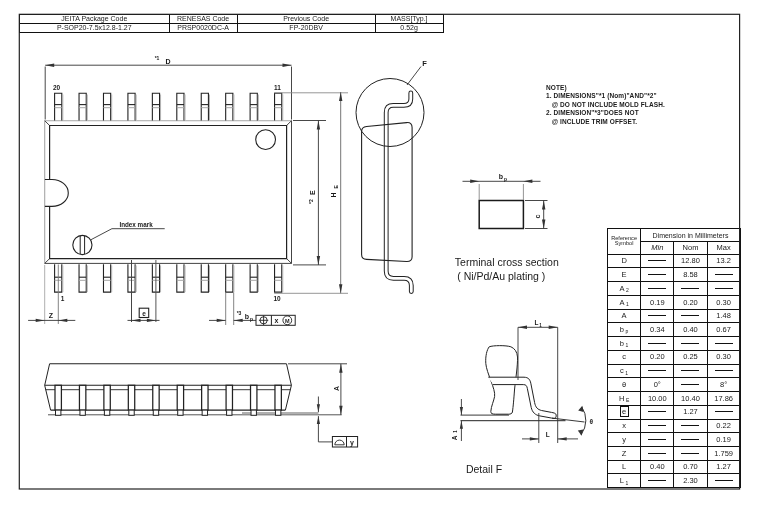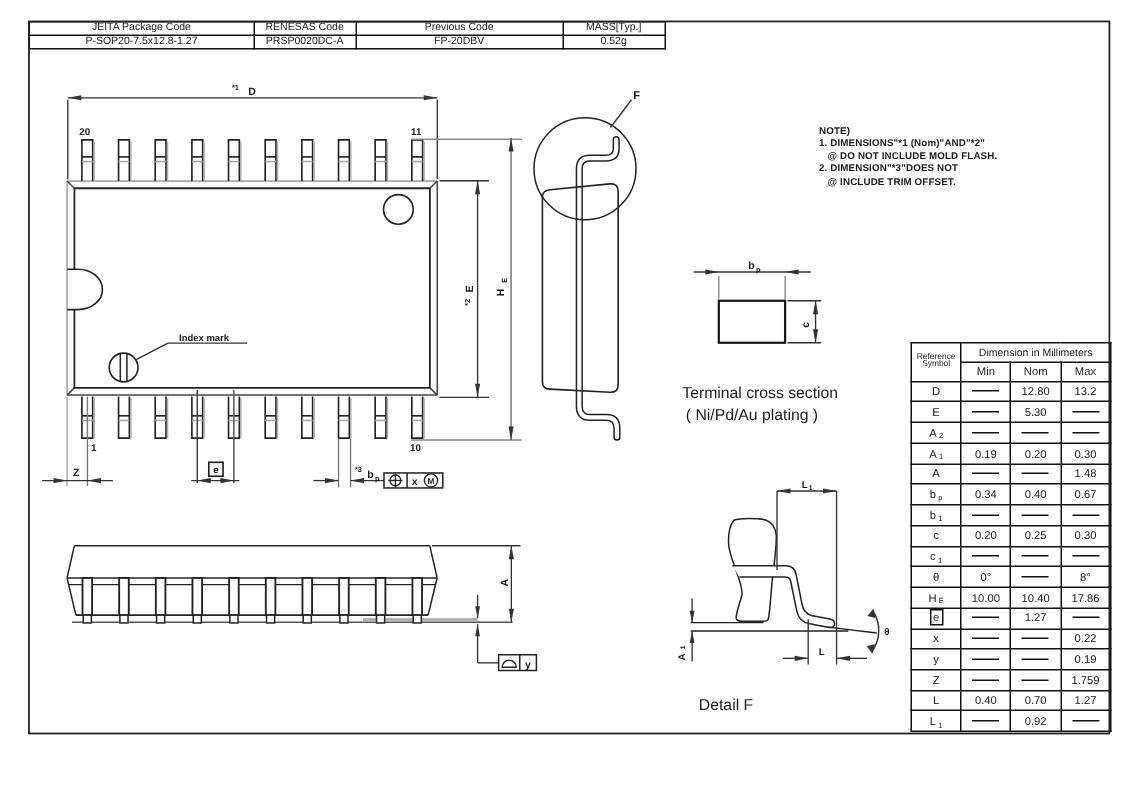--- a/index.html
+++ b/index.html
@@ -61,34 +61,34 @@
         <col style="width:33.2px">
         <col style="width:33.2px">
         <col style="width:33.2px">
       </colgroup>
   <tbody>
         <tr>
           <td rowspan="2" style="font-size:5.6px;">Reference<br>Symbol</td>
       <td colspan="3" style="height:12.3px;font-size:7px;">Dimension in Millimeters</td>
         </tr>
   <tr>
-          <td style="height:11.4px;">Min</td>
+          <td style="height:11.4px;font-style:italic;">Min</td>
           <td>Nom</td>
           <td>Max</td>
         </tr>
   <tr class="dr">
           <td>D</td>
           <td><span class="dash"></span></td>
           <td>12.80</td>
           <td>13.2</td>
         </tr>
   <tr class="dr">
           <td>E</td>
           <td><span class="dash"></span></td>
-          <td>5.30</td>
+          <td>8.58</td>
           <td><span class="dash"></span></td>
         </tr>
   <tr class="dr">
           <td>A<sub>2</sub></td>
           <td><span class="dash"></span></td>
           <td><span class="dash"></span></td>
           <td><span class="dash"></span></td>
         </tr>
   <tr class="dr">
           <td>A<sub>1</sub></td>
@@ -164,21 +164,21 @@
         </tr>
   <tr class="dr">
           <td>L</td>
           <td>0.40</td>
           <td>0.70</td>
           <td>1.27</td>
         </tr>
   <tr class="dr">
           <td>L<sub>1</sub></td>
           <td><span class="dash"></span></td>
-          <td>0.92</td>
+          <td>2.30</td>
           <td><span class="dash"></span></td>
         </tr>
 </tbody>
     </table>
 
 <svg width="765" height="530" viewBox="0 0 765 530" fill="none" stroke-linecap="butt">
 
 <rect x="19.3" y="14.3" width="720.3" height="474.7" fill="none" stroke="#222" stroke-width="1.2"></rect>
 
 <g>

